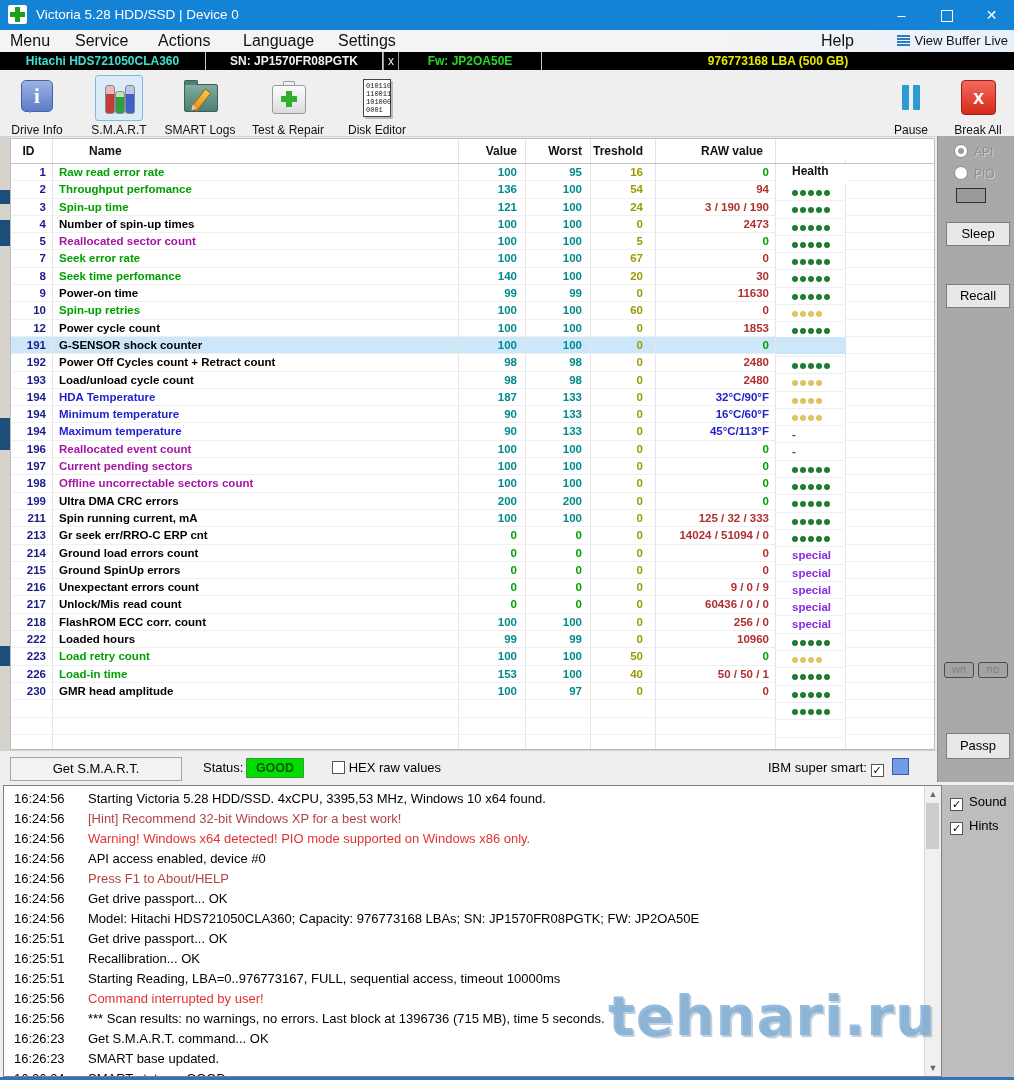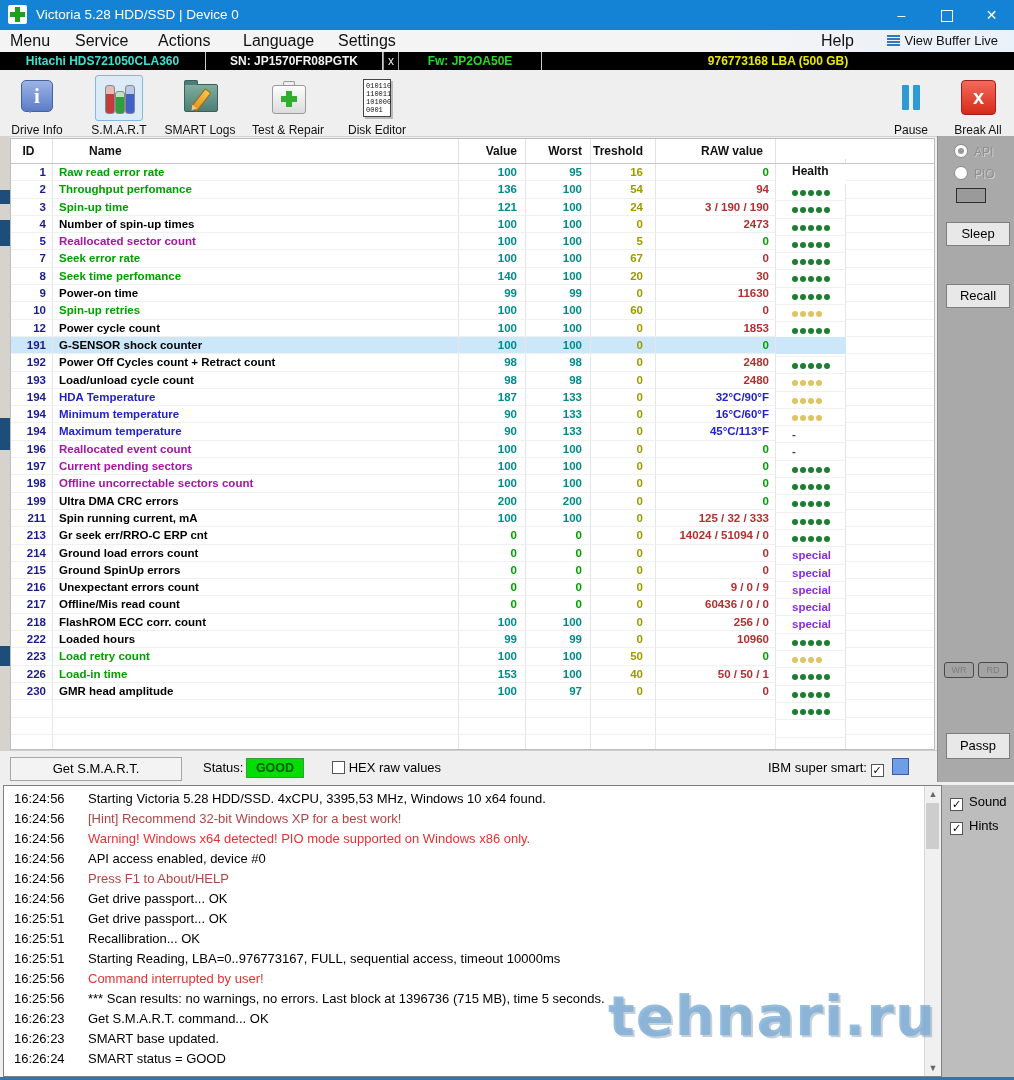--- a/index.html
+++ b/index.html
@@ -11,21 +11,21 @@
   #app-icon:before{content:"";position:absolute;left:7px;top:2px;width:5px;height:15px;background:#1da11d;}
   #app-icon:after{content:"";position:absolute;left:2px;top:7px;width:15px;height:5px;background:#1da11d;}
   #title-text{position:absolute;left:36px;top:0;height:30px;line-height:30px;color:#fff;font-size:13.5px;}
   .winbtn{position:absolute;top:0;width:45px;height:30px;color:#fff;text-align:center;line-height:30px;font-size:14px;}
   #btn-min{right:90px;} #btn-max{right:45px;} #btn-close{right:0;}
   #btn-max i{display:inline-block;width:10px;height:10px;border:1px solid #fff;vertical-align:middle;}
   
   #menubar{position:absolute;left:0;top:30px;width:1014px;height:22px;
            background:linear-gradient(to right,#f4f4f4 70%,#e9f1fb);border-bottom:1px solid #e2e2e2;}
   .menu-item{position:absolute;top:0;height:22px;line-height:22px;font-size:16px;color:#111;}
-  #vbl{position:absolute;right:16px;top:0;height:22px;line-height:22px;font-size:13px;color:#111;}
+  #vbl{position:absolute;right:6px;top:0;height:22px;line-height:22px;font-size:13px;color:#111;}
   #vbl-icon{display:inline-block;width:13px;height:11px;margin-right:5px;vertical-align:-1px;
             background:repeating-linear-gradient(to bottom,#2e79c0 0 2px,transparent 2px 3px);}
   
   #deviceband{position:absolute;left:0;top:52px;width:1014px;height:18px;background:#000;display:flex;}
   .dseg{height:18px;line-height:18px;font-size:12px;font-weight:bold;text-align:center;border-right:1px solid #c9c9c9;}
   #seg-model{width:205px;color:#3fe0d0;}
   #seg-serial{width:176px;color:#f2f2f2;}
   #seg-x{width:16px;color:#eee;font-weight:normal;border:1px solid #9a9a9a;border-top:none;border-bottom:none;box-sizing:border-box;}
   #seg-fw{width:142px;color:#27d827;}
   #seg-cap{flex:1;color:#e9e900;border-right:none;}
@@ -527,21 +527,21 @@
             <div class="td w-worst val-green">0</div>
             <div class="td w-tresh tresh-c">0</div>
             <div class="td w-raw rc-r">9 / 0 / 9</div>
             <div class="td w-health special">special</div>
           </div>
           <div class="td-empty"></div>
         </div>
         <div class="tr">
           <div class="tr-main">
             <div class="td w-id id-col">217</div>
-            <div class="td w-name nc-k">Offline/Mis read count</div>
+            <div class="td w-name nc-k">Unlock/Mis read count</div>
             <div class="td w-val val-green">0</div>
             <div class="td w-worst val-green">0</div>
             <div class="td w-tresh tresh-c">0</div>
             <div class="td w-raw rc-r">60436 / 0 / 0</div>
             <div class="td w-health special">special</div>
           </div>
           <div class="td-empty"></div>
         </div>
         <div class="tr">
           <div class="tr-main">
@@ -662,20 +662,21 @@
   </div>
 
   <div id="logpanel">
     <div id="loglines" style="padding-top:3px">
         <div class="logline"><span class="t">16:24:56</span><span class="m lc-k">Starting Victoria 5.28 HDD/SSD. 4xCPU, 3395,53 MHz, Windows 10 x64 found.</span></div>
         <div class="logline"><span class="t">16:24:56</span><span class="m lc-m">[Hint] Recommend 32-bit Windows XP for a best work!</span></div>
         <div class="logline"><span class="t">16:24:56</span><span class="m lc-r">Warning! Windows x64 detected! PIO mode supported on Windows x86 only.</span></div>
         <div class="logline"><span class="t">16:24:56</span><span class="m lc-k">API access enabled, device #0</span></div>
         <div class="logline"><span class="t">16:24:56</span><span class="m lc-m">Press F1 to About/HELP</span></div>
         <div class="logline"><span class="t">16:24:56</span><span class="m lc-k">Get drive passport... OK</span></div>
+        <div class="logline"><span class="t">16:24:56</span><span class="m lc-k">Model: Hitachi HDS721050CLA360; Capacity: 976773168 LBAs; SN: JP1570FR08PGTK; FW: JP2OA50E</span></div>
         <div class="logline"><span class="t">16:25:51</span><span class="m lc-k">Get drive passport... OK</span></div>
         <div class="logline"><span class="t">16:25:51</span><span class="m lc-k">Recallibration... OK</span></div>
         <div class="logline"><span class="t">16:25:51</span><span class="m lc-k">Starting Reading, LBA=0..976773167, FULL, sequential access, timeout 10000ms</span></div>
         <div class="logline"><span class="t">16:25:56</span><span class="m lc-r">Command interrupted by user!</span></div>
         <div class="logline"><span class="t">16:25:56</span><span class="m lc-k">*** Scan results: no warnings, no errors. Last block at 1396736 (715 MB), time 5 seconds.</span></div>
         <div class="logline"><span class="t">16:26:23</span><span class="m lc-k">Get S.M.A.R.T. command... OK</span></div>
         <div class="logline"><span class="t">16:26:23</span><span class="m lc-k">SMART base updated.</span></div>
         <div class="logline"><span class="t">16:26:24</span><span class="m lc-k">SMART status = GOOD</span></div>
       </div>
     <div id="logscroll">

